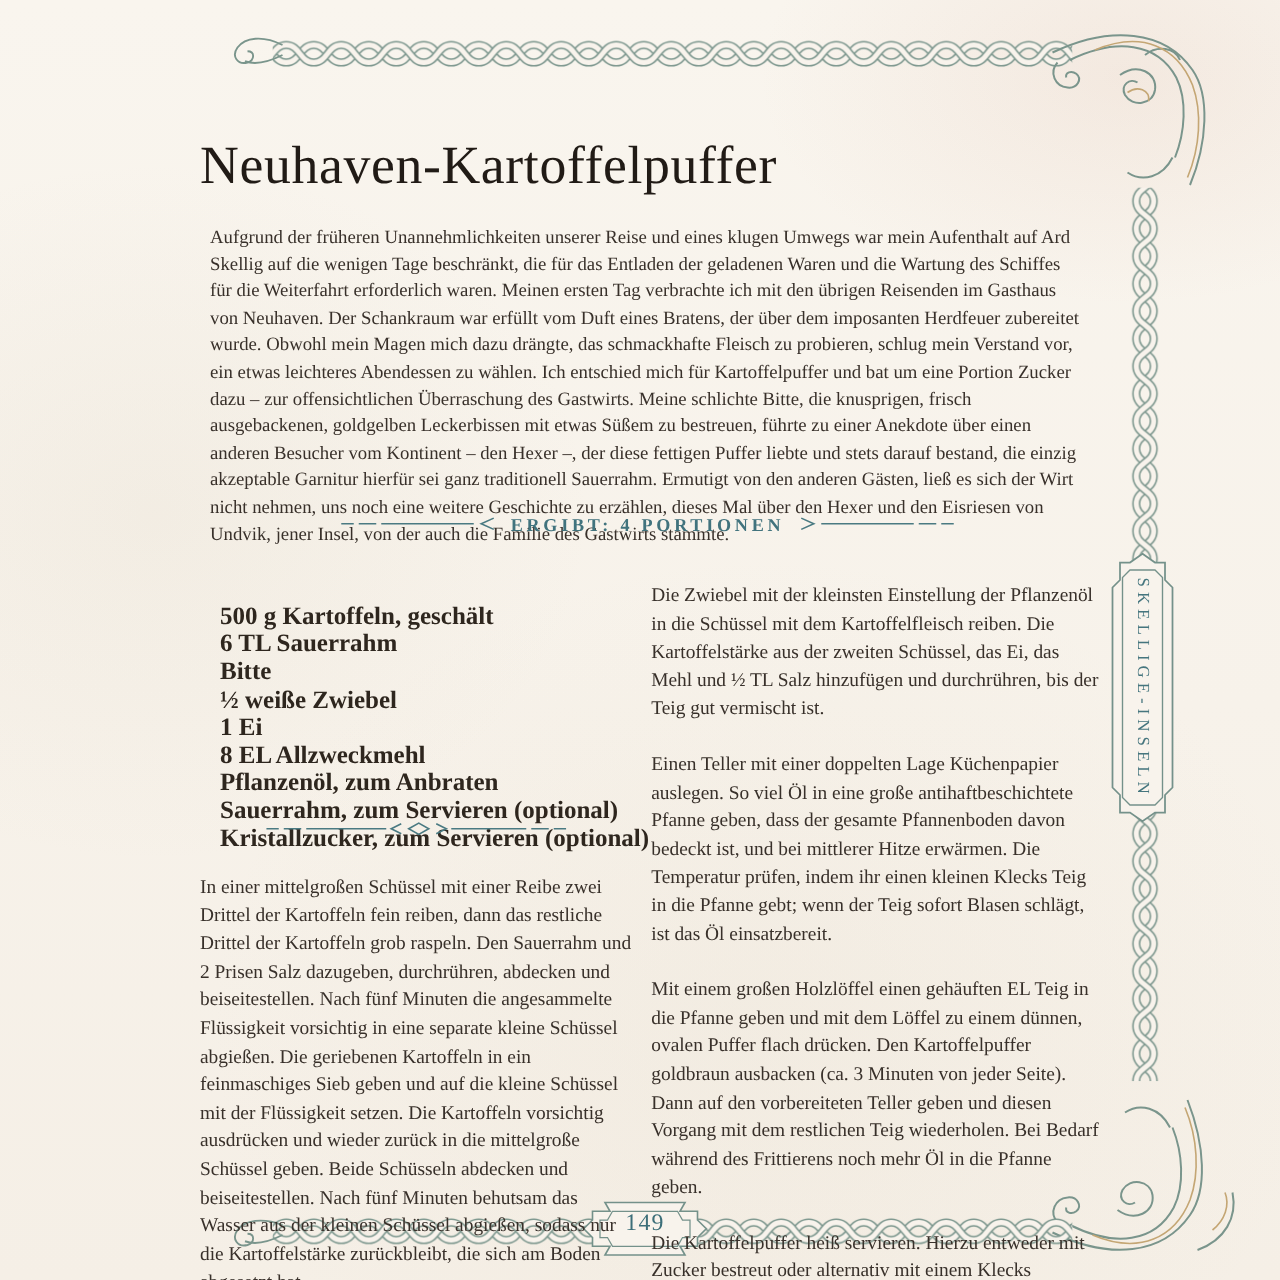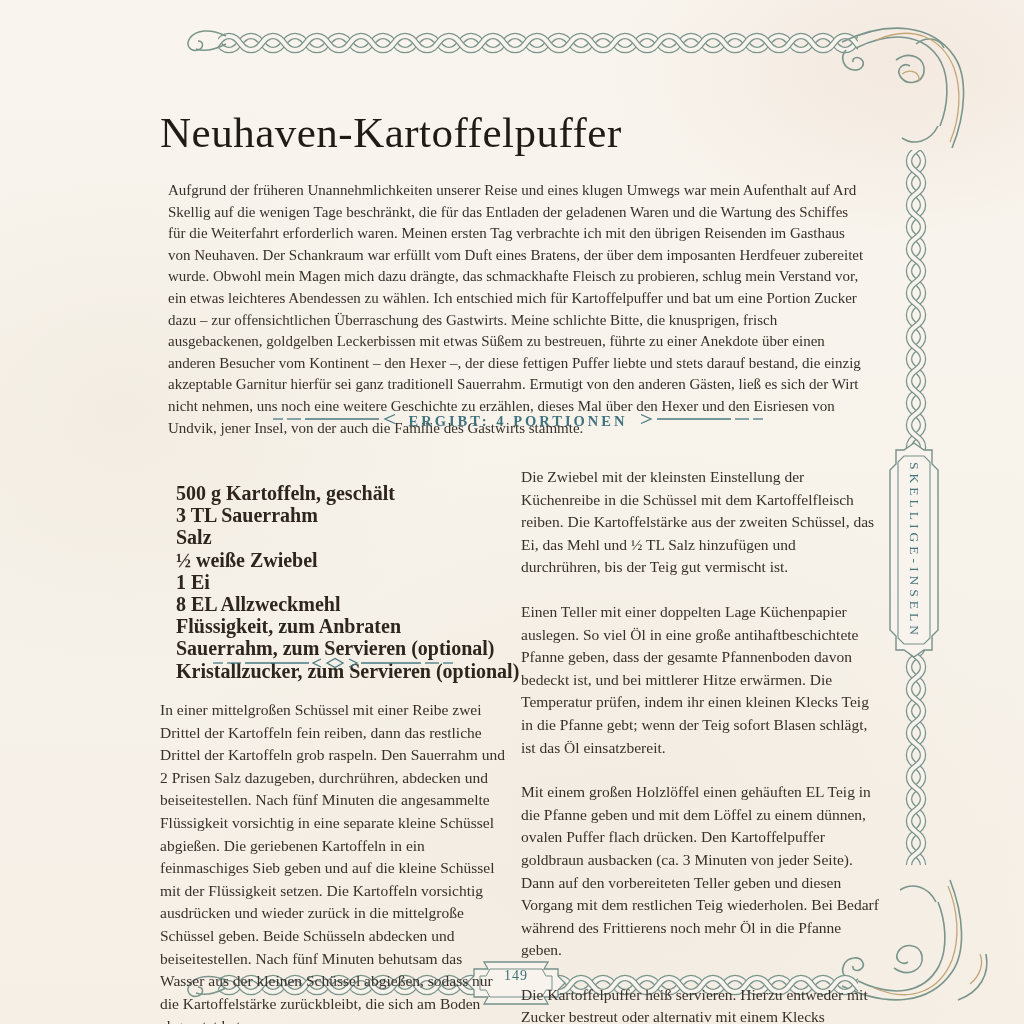--- a/index.html
+++ b/index.html
@@ -19,21 +19,21 @@
   .intro{left:168px;top:180px;width:700px;text-align:left;
     font-size:15px;line-height:21.6px;color:#38302a;}
   .yield-row{left:160px;top:413px;width:716px;display:flex;justify-content:center;gap:10px;}
   .yield-label{font-size:14.5px;font-weight:bold;letter-spacing:3px;color:#41737d;}
   .ing{left:160px;top:466px;width:350px;list-style:none;margin:16px;padding:0;
     font-size:20px;line-height:22.2px;font-weight:bold;color:#2e261e;}
   .col-left{left:160px;top:699px;width:346px;font-size:15.5px;line-height:22.6px;color:#38302a;}
   .col-right{left:521px;top:466px;width:358px;font-size:15.5px;line-height:22.6px;color:#38302a;}
   .col-right p, .col-left p{margin:0 0 22px 0;}
   .pagenum{left:460px;top:968px;width:112px;text-align:center;
-    font-size:14px;color:#3d6f79;letter-spacing:1px;}
+    font-size:19px;color:#3d6f79;letter-spacing:1px;}
   .tab-text{left:884px;top:452px;width:60px;height:196px;
     display:flex;align-items:center;justify-content:center;
     writing-mode:vertical-rl;text-orientation:mixed;
     font-size:13.5px;letter-spacing:4px;color:#45757e;font-weight:500;}
   svg{display:block;}
 </style>
 </head>
 <body>
 
 <div class="paper">
@@ -143,26 +143,26 @@
         <polyline points="4,1.5 14,6 4,10.5"></polyline>
         <line x1="20" y1="6" x2="94" y2="6"></line>
           <line x1="98" y1="6" x2="112" y2="6"></line>
         <line x1="116" y1="6" x2="126" y2="6"></line>
       </g>
     </svg>
   </div>
 
   <ul class="abs ing">
     <li>500 g Kartoffeln, geschält</li>
-    <li>3 TL Sauerrahm</li>
-    <li>Salz</li>
+    <li>6 TL Sauerrahm</li>
+    <li>Bitte</li>
     <li>½ weiße Zwiebel</li>
     <li>1 Ei</li>
     <li>8 EL Allzweckmehl</li>
-    <li>Flüssigkeit, zum Anbraten</li>
+    <li>Pflanzenöl, zum Anbraten</li>
     <li>Sauerrahm, zum Servieren (optional)</li>
     <li>Kristallzucker, zum Servieren (optional)</li>
   </ul>
 
   <svg class="abs" style="left:213px;top:655px;" width="240" height="16">
     <g stroke="#4a7a82" stroke-width="1.3" fill="none">
       <line x1="0" y1="8" x2="10" y2="8"></line>
         <line x1="14" y1="8" x2="28" y2="8"></line>
       <line x1="32" y1="8" x2="96" y2="8"></line>
       <polyline points="108,4 100,8 108,12"></polyline>
@@ -172,19 +172,19 @@
         <line x1="212" y1="8" x2="226" y2="8"></line>
       <line x1="230" y1="8" x2="240" y2="8"></line>
     </g>
   </svg>
 
   <div class="abs col-left">
     <p>In einer mittelgroßen Schüssel mit einer Reibe zwei Drittel der Kartoffeln fein reiben, dann das restliche Drittel der Kartoffeln grob raspeln. Den Sauerrahm und 2 Prisen Salz dazugeben, durchrühren, abdecken und beiseitestellen. Nach fünf Minuten die angesammelte Flüssigkeit vorsichtig in eine separate kleine Schüssel abgießen. Die geriebenen Kartoffeln in ein feinmaschiges Sieb geben und auf die kleine Schüssel mit der Flüssigkeit setzen. Die Kartoffeln vorsichtig ausdrücken und wieder zurück in die mittelgroße Schüssel geben. Beide Schüsseln abdecken und beiseitestellen. Nach fünf Minuten behutsam das Wasser aus der kleinen Schüssel abgießen, sodass nur die Kartoffelstärke zurückbleibt, die sich am Boden abgesetzt hat.</p>
   </div>
 
   <div class="abs col-right">
-    <p>Die Zwiebel mit der kleinsten Einstellung der Küchenreibe in die Schüssel mit dem Kartoffelfleisch reiben. Die Kartoffelstärke aus der zweiten Schüssel, das Ei, das Mehl und ½ TL Salz hinzufügen und durchrühren, bis der Teig gut vermischt ist.</p>
+    <p>Die Zwiebel mit der kleinsten Einstellung der Pflanzenöl in die Schüssel mit dem Kartoffelfleisch reiben. Die Kartoffelstärke aus der zweiten Schüssel, das Ei, das Mehl und ½ TL Salz hinzufügen und durchrühren, bis der Teig gut vermischt ist.</p>
     <p>Einen Teller mit einer doppelten Lage Küchenpapier auslegen. So viel Öl in eine große antihaftbeschichtete Pfanne geben, dass der gesamte Pfannenboden davon bedeckt ist, und bei mittlerer Hitze erwärmen. Die Temperatur prüfen, indem ihr einen kleinen Klecks Teig in die Pfanne gebt; wenn der Teig sofort Blasen schlägt, ist das Öl einsatzbereit.</p>
     <p>Mit einem großen Holzlöffel einen gehäuften EL Teig in die Pfanne geben und mit dem Löffel zu einem dünnen, ovalen Puffer flach drücken. Den Kartoffelpuffer goldbraun ausbacken (ca. 3 Minuten von jeder Seite). Dann auf den vorbereiteten Teller geben und diesen Vorgang mit dem restlichen Teig wiederholen. Bei Bedarf während des Frittierens noch mehr Öl in die Pfanne geben.</p>
     <p>Die Kartoffelpuffer heiß servieren. Hierzu entweder mit Zucker bestreut oder alternativ mit einem Klecks Sauerrahm garniert.</p>
   </div>
 
 </div>
 
 </body></html>

